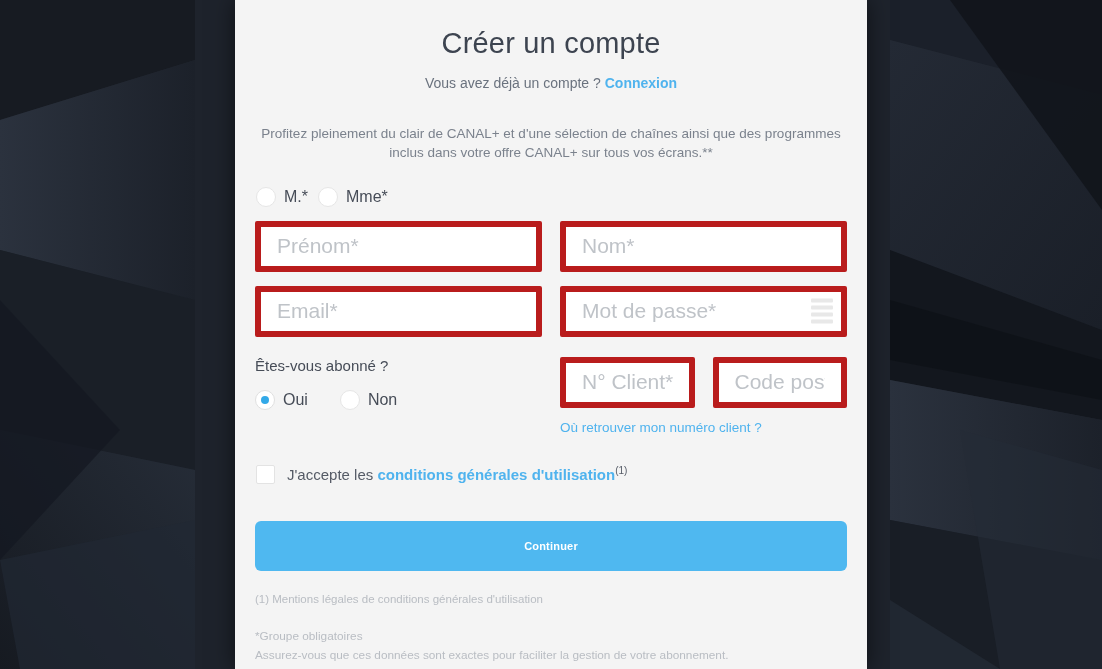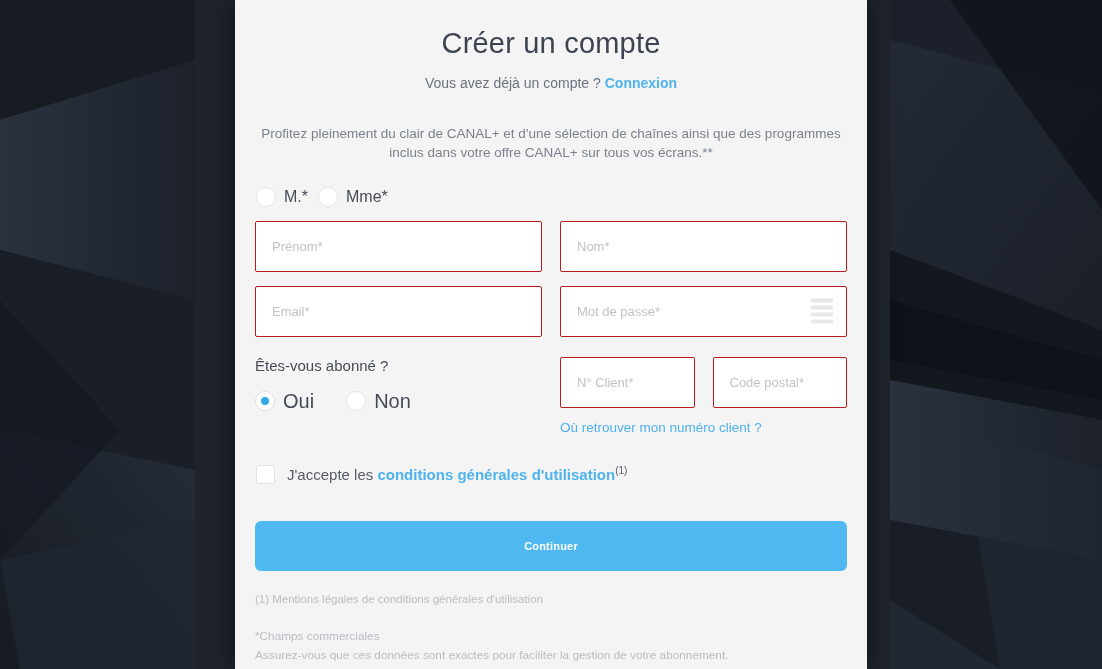--- a/index.html
+++ b/index.html
@@ -132,24 +132,24 @@
     display: flex;
     gap: 18px;
     margin-top: 14px;
   }
   .col { flex: 1 1 0; min-width: 0; }
 
   .field {
     width: 100%;
     height: 51px;
     background: #ffffff;
-    border: 1px solid #b91c1c;
+    border: 6px solid #b91c1c;
     border-radius: 2px;
     padding: 0 16px;
-    font-size: 13px;
+    font-size: 21px;
     color: #464c57;
     font-family: "Liberation Sans", "DejaVu Sans", sans-serif;
     outline: none;
   }
   .field::placeholder { color: #bfc3c8; }
 
   .field-wrap { position: relative; }
 
   
   .pw-meter {
@@ -179,21 +179,21 @@
   .sub-left { flex: 1 1 0; }
   .sub-right { flex: 1 1 0; }
 
   .sub-question {
     font-size: 15px;
     color: #464c57;
     margin-bottom: 16px;
   }
 
   .yes-no { display: flex; align-items: center; }
-  .yes-no .radio-label { font-size: 20px; margin-right: 26px; }
+  .yes-no .radio-label { font-size: 16px; margin-right: 26px; }
 
   .small-grid { display: flex; gap: 18px; }
   .small-grid .field-wrap { flex: 1 1 0; }
 
   .help-link {
     display: block;
     margin-top: 12px;
     font-size: 13.5px;
     color: #4fb3ee;
     text-decoration: none;
@@ -407,20 +407,20 @@
           <a class="link" href="#">conditions générales d'utilisation</a><sup>(1)</sup>
         </span>
       </div>
 
       <button class="btn-continue">Continuer</button>
 
       <div class="legal-1">(1) Mentions légales de conditions générales d'utilisation</div>
 
 
       <div class="legal-block">
-        <div>*Champs commerciales</div>
+        <div>*Groupe obligatoires</div>
         <div>Assurez-vous que ces données sont exactes pour faciliter la gestion de votre abonnement.</div>
 
       </div>
 
     </div>
   </div>
 </div>
 
 </body></html>

